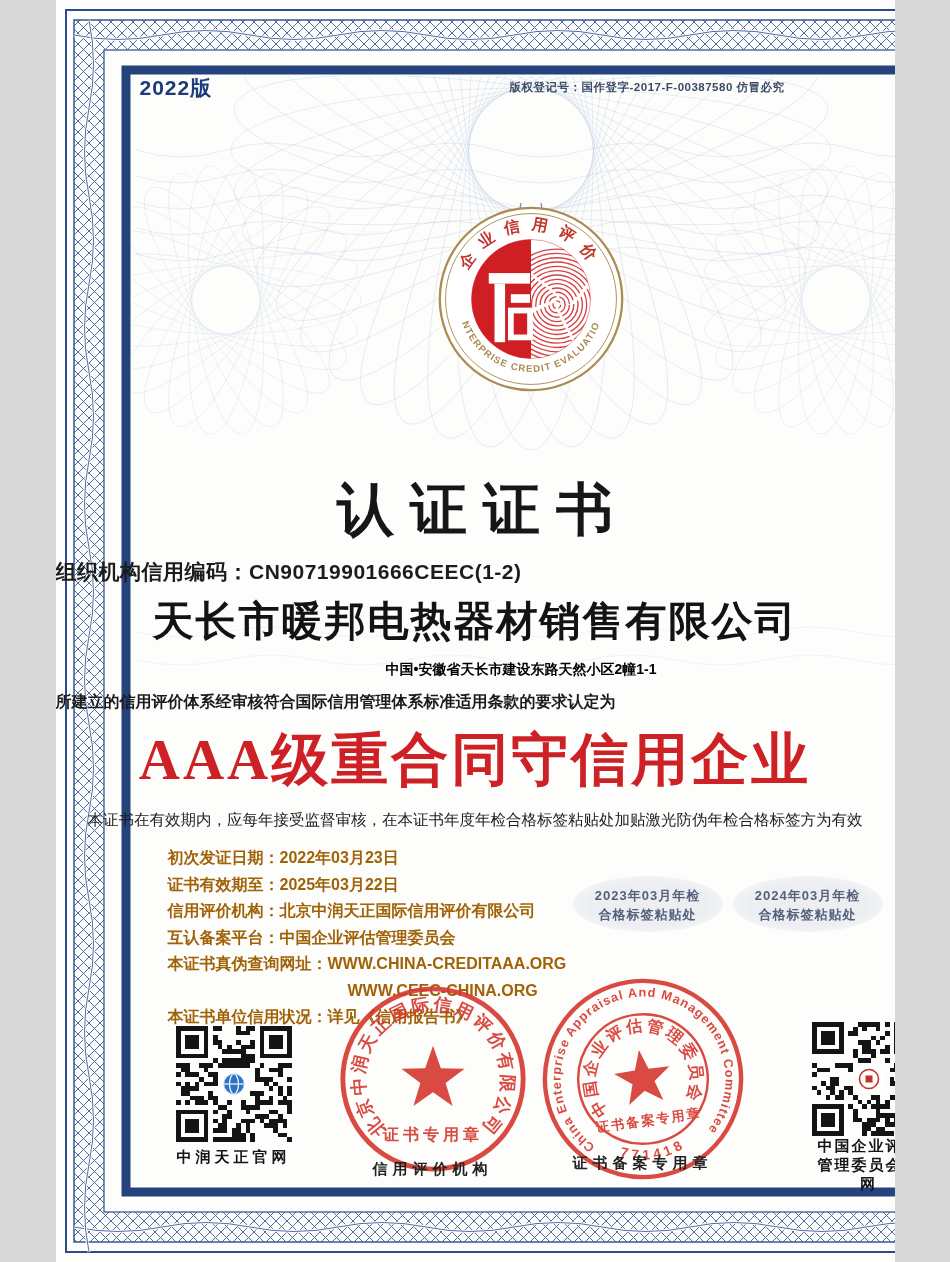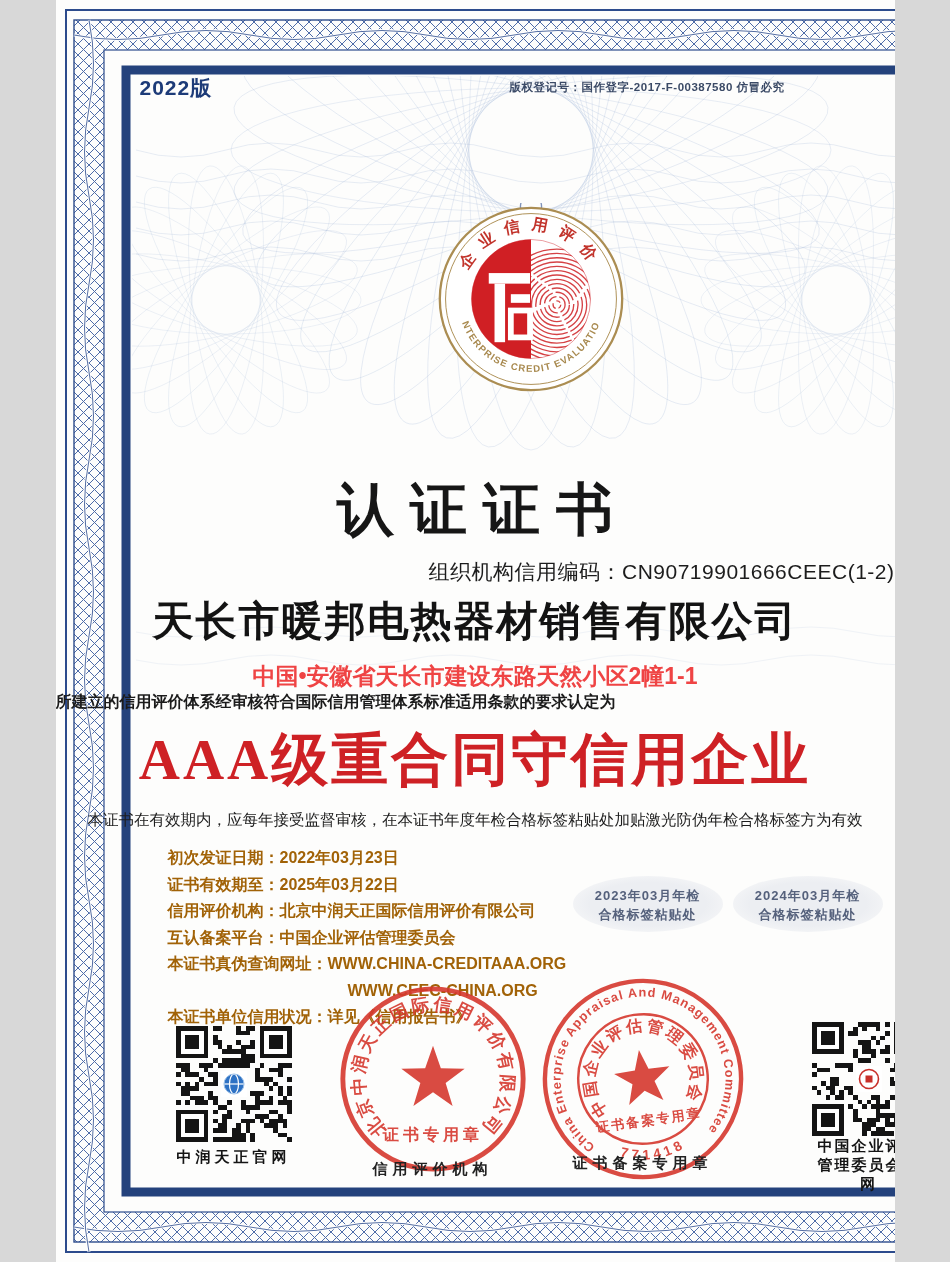--- a/index.html
+++ b/index.html
@@ -9,23 +9,23 @@
     font-family:"Liberation Sans","DejaVu Sans",sans-serif;
   }
   .abs{position:absolute;}
   svg{display:block;}
   .edition{left:84px;top:74px;font-size:21px;font-weight:700;color:#1d3b78;letter-spacing:1px;}
   .copyright{right:110px;top:80px;font-size:11.5px;font-weight:600;color:#3b4a66;letter-spacing:.5px;}
   .title-line{left:0;width:100%;text-align:center;color:#161616;font-weight:900;
     font-size:57px;letter-spacing:16px;text-indent:16px;}
   .t1{top:404px;}
   .t2{top:472px;}
-  .org-code{left:0;top:558px;width:100%;text-align:right;font-size:21px;color:#1c1c1c;font-weight:400;letter-spacing:.5px;}
+  .org-code{left:0;top:558px;width:100%;text-align:left;font-size:21px;color:#1c1c1c;font-weight:700;letter-spacing:.5px;}
   .company{left:0;top:594px;width:100%;text-align:center;font-size:41px;font-weight:900;color:#131313;letter-spacing:2px;}
-  .address{left:0;top:661px;width:100%;text-align:center;font-size:23px;font-weight:700;color:#ef4444;}
+  .address{left:0;top:661px;width:100%;text-align:center;font-size:14px;font-weight:700;color:#000000;padding-left:46px;}
   .criteria{left:0;top:692px;width:100%;font-size:16px;font-weight:600;color:#1b1b1b;}
   .rating{left:0;top:722px;width:100%;text-align:center;font-size:57px;font-weight:900;color:#ce2125;
     font-family:"Liberation Serif","DejaVu Serif",serif;letter-spacing:3px;}
   .validity{left:0;top:810px;width:100%;text-align:center;font-size:15.5px;font-weight:500;color:#1d1d1d;}
   .details{left:112px;top:845px;font-size:16px;font-weight:600;color:#a16207;line-height:26.5px;}
   .details .indent{padding-left:180px;}
   .insp{width:150px;height:56px;text-align:center;
     background:radial-gradient(ellipse at center,#eceef2 55%,rgba(236,238,242,0) 100%);
     border-radius:50%;color:#55617c;font-size:13px;font-weight:700;line-height:19px;padding-top:10px;box-sizing:border-box;letter-spacing:1px;}
   .insp1{left:517px;top:876px;}

